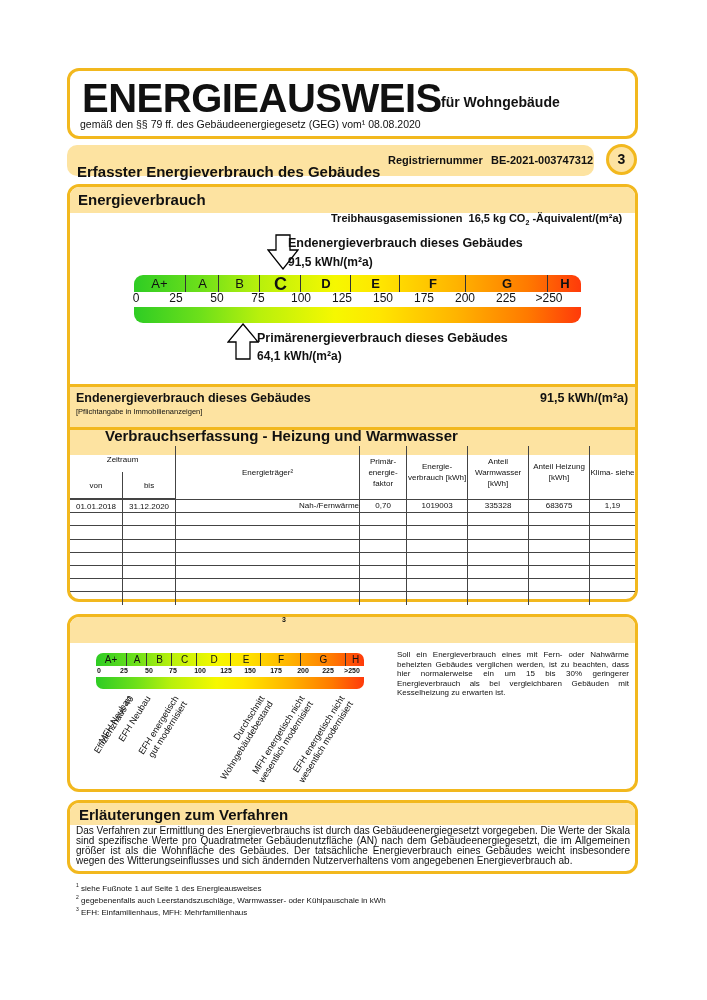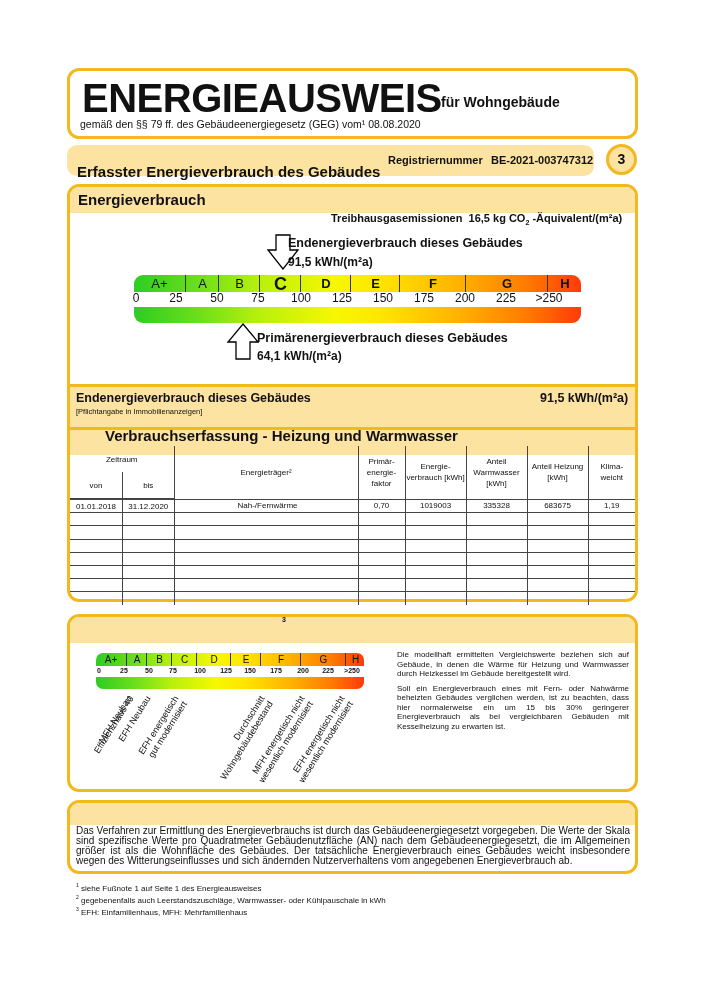--- a/index.html
+++ b/index.html
@@ -133,32 +133,32 @@
 
 <table>
   <thead>
     <tr>
       <th colspan="2" style="width:104px;height:26px;border-bottom:none">Zeitraum</th>
       <th rowspan="2" style="width:183px">Energieträger²</th>
       <th rowspan="2" style="width:46px">Primär- energie- faktor</th>
       <th rowspan="2" style="width:60px">Energie- verbrauch [kWh]</th>
       <th rowspan="2" style="width:60px">Anteil Warmwasser [kWh]</th>
       <th rowspan="2" style="width:60px">Anteil Heizung [kWh]</th>
-      <th rowspan="2">Klima- weicht</th>
+      <th rowspan="2">Klima- siehe</th>
     </tr>
     <tr>
       <th style="height:26px;width:52px;border-bottom:2px solid #444">von</th>
       <th style="border-left:1px solid #444;border-bottom:2px solid #444">bis</th>
     </tr>
   </thead>
   <tbody>
     <tr>
       <td>01.01.2018</td>
       <td>31.12.2020</td>
-      <td style="text-align:center;padding-left:3px">Nah-/Fernwärme</td>
+      <td style="text-align:right;padding-left:3px">Nah-/Fernwärme</td>
       <td>0,70</td>
       <td>1019003</td>
       <td>335328</td>
       <td>683675</td>
       <td>1,19</td>
     </tr>
     <tr>
         <td></td>
         <td></td>
         <td></td>
@@ -264,24 +264,24 @@
 
 <div class="rot" style="left:27px;top:694px;width:100px">Effizienzhaus 40</div>
 <div class="rot" style="left:45px;top:694px;width:80px">MFH Neubau</div>
 <div class="rot" style="left:64px;top:694px;width:80px">EFH Neubau</div>
 <div class="rot" style="left:92px;top:694px;width:80px;"><span style="display:inline-block;width:80px;white-space:normal">EFH energetisch gut modernisiert</span></div>
 <div class="rot" style="left:160px;top:694px;width:98px;"><span style="display:inline-block;width:98px;white-space:normal">Durchschnitt Wohngebäudebestand</span></div>
 <div class="rot" style="left:198px;top:694px;width:100px;"><span style="display:inline-block;width:100px;white-space:normal">MFH energetisch nicht wesentlich modernisiert</span></div>
 <div class="rot" style="left:238px;top:694px;width:100px;"><span style="display:inline-block;width:100px;white-space:normal">EFH energetisch nicht wesentlich modernisiert</span></div>
 
 <div class="abs" id="cmp-text">
-  <p>Die modellhaft ermittelten Vergleichswerte beziehen sich auf Gebäude, in denen die Wärme für Heizung und Warmwasser durch Heizkessel im Gebäude bereitgestellt wird.</p>
   <p>Soll ein Energieverbrauch eines mit Fern- oder Nahwärme beheizten Gebäudes verglichen werden, ist zu beachten, dass hier normalerweise ein um 15 bis 30% geringerer Energieverbrauch als bei vergleichbaren Gebäuden mit Kesselheizung zu erwarten ist.</p>
 </div>
 
 <div class="box" id="exp-box">
   <div class="sec-head" id="exp-head"></div>
+  <div class="sec-title" id="exp-title">Erläuterungen zum Verfahren</div>
 </div>
 <div class="abs" id="exp-text">Das Verfahren zur Ermittlung des Energieverbrauchs ist durch das Gebäudeenergiegesetzt vorgegeben. Die Werte der Skala sind spezifische Werte pro Quadratmeter Gebäudenutzfläche (AN) nach dem Gebäudeenergiegesetzt, die im Allgemeinen größer ist als die Wohnfläche des Gebäudes. Der tatsächliche Energieverbrauch eines Gebäudes weicht insbesondere wegen des Witterungseinflusses und sich ändernden Nutzerverhaltens vom angegebenen Energieverbrauch ab.</div>
 
 <div class="abs foot" style="top:882px"><sup>1</sup> <span>siehe Fußnote 1 auf Seite 1 des Energieausweises</span></div>
 <div class="abs foot" style="top:894px"><sup>2</sup> <span>gegebenenfalls auch Leerstandszuschläge, Warmwasser- oder Kühlpauschale in kWh</span></div>
 <div class="abs foot" style="top:906px"><sup>3</sup> <span>EFH: Einfamilienhaus, MFH: Mehrfamilienhaus</span></div>
 
 </body></html>

